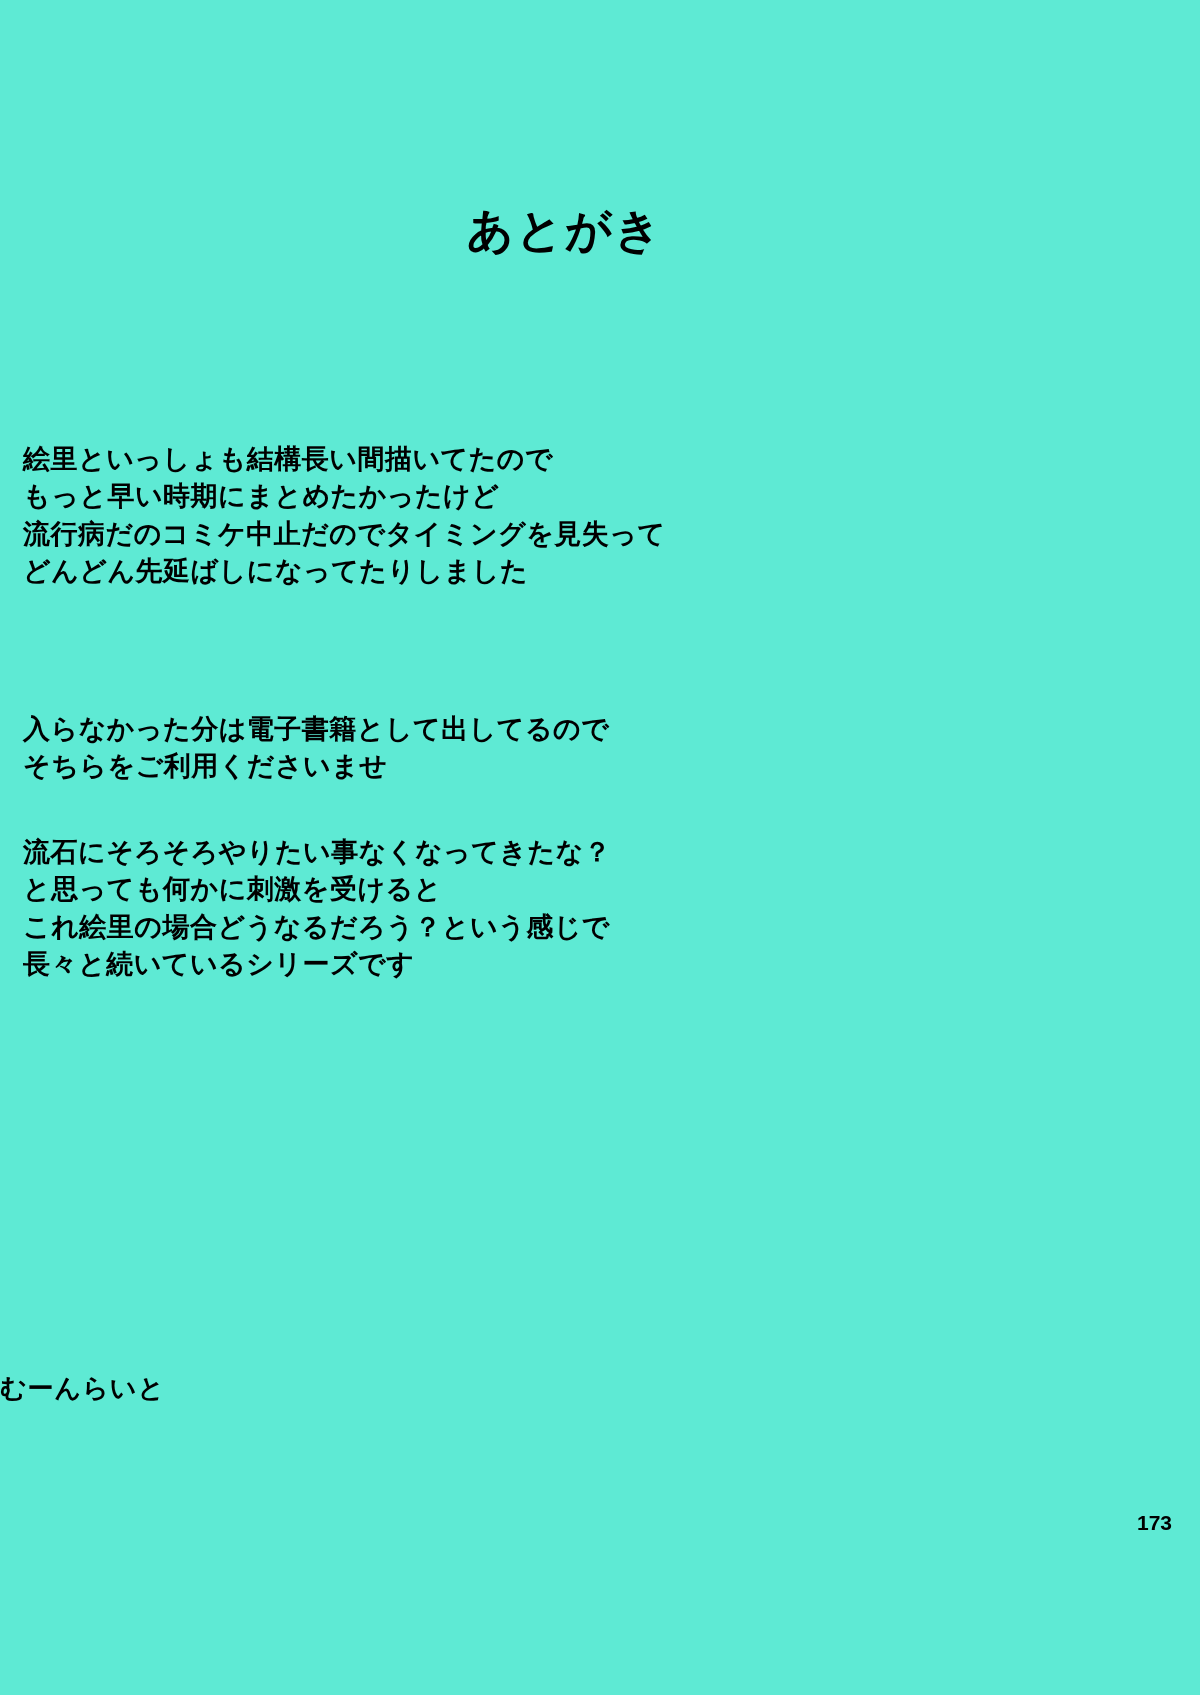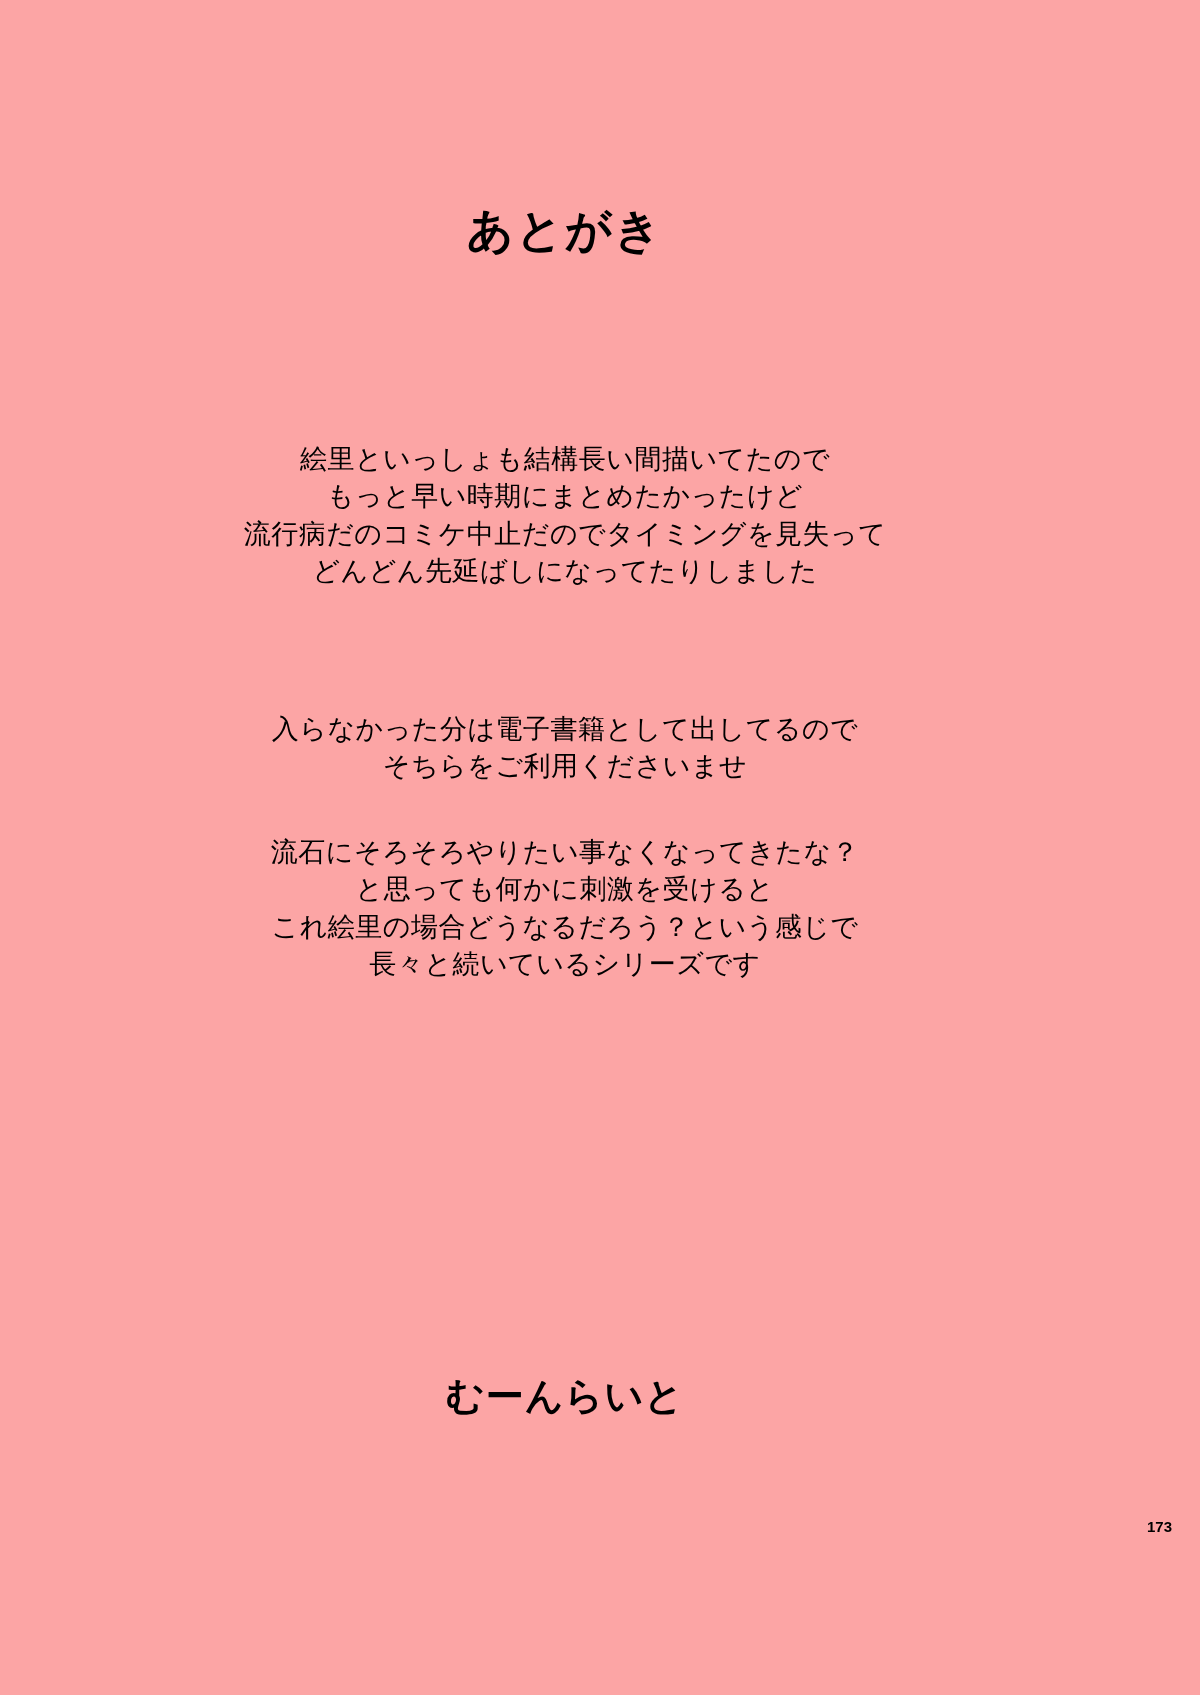--- a/index.html
+++ b/index.html
@@ -12,69 +12,68 @@
     height: 1695px;
     position: relative;
     font-family: "DejaVu Sans", sans-serif;
     color: #000000;
     overflow: hidden;
   }
 
   .page {
     position: absolute;
     inset: 0;
-    background: #fca5a5;
+    background: #5eead4;
   }
 
   .afterword-title {
     position: absolute;
     top: 205px;
     left: 0;
     width: 1130px;
     text-align: center;
     font-size: 46px;
     font-weight: bold;
     letter-spacing: 2px;
     line-height: 1.1;
   }
 
   .body-block {
     position: absolute;
     left: 0;
     width: 1130px;
-    text-align: center;
     font-size: 27px;
-    font-weight: normal;
+    font-weight: bold;
     line-height: 1.38;
     letter-spacing: 0.5px;
     white-space: pre-line;
+    padding-left: 23px;
   }
 
   #para-1 { top: 440px; }
   #para-2 { top: 588px; }
   #para-3 { top: 710px; }
   #para-4 { top: 833px; }
   #para-5 { top: 980px; }
 
   .signature {
     position: absolute;
     top: 1371px;
     left: 0;
     width: 1130px;
-    text-align: center;
-    font-size: 38px;
+    font-size: 26px;
     font-weight: bold;
     letter-spacing: 1px;
   }
 
   .page-number {
     position: absolute;
     right: 28px;
     bottom: 160px;
-    font-size: 15px;
+    font-size: 21px;
     font-weight: bold;
     font-family: "Liberation Sans", sans-serif;
   }
 </style>
 </head>
 <body>
 
 <div class="page">
 
   <div class="afterword-title">あとがき</div>

